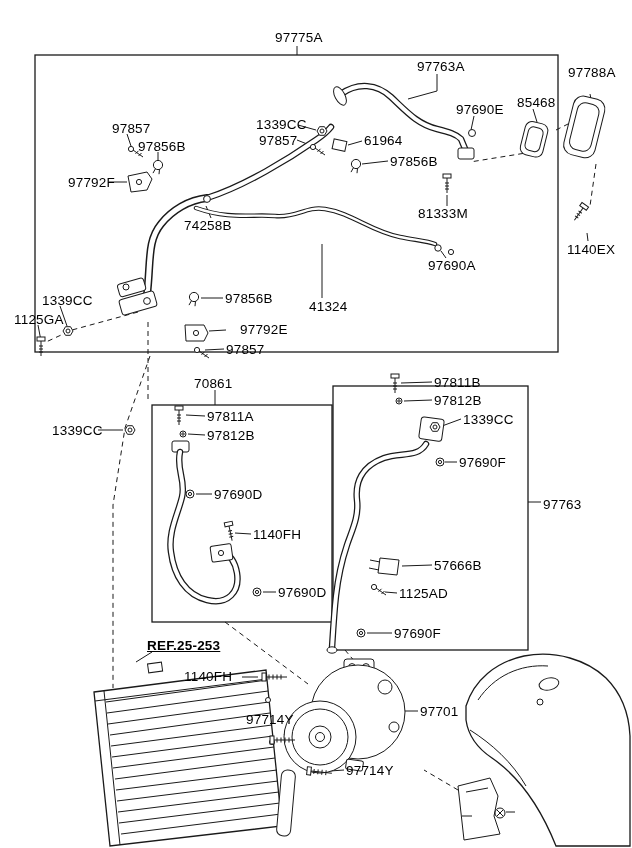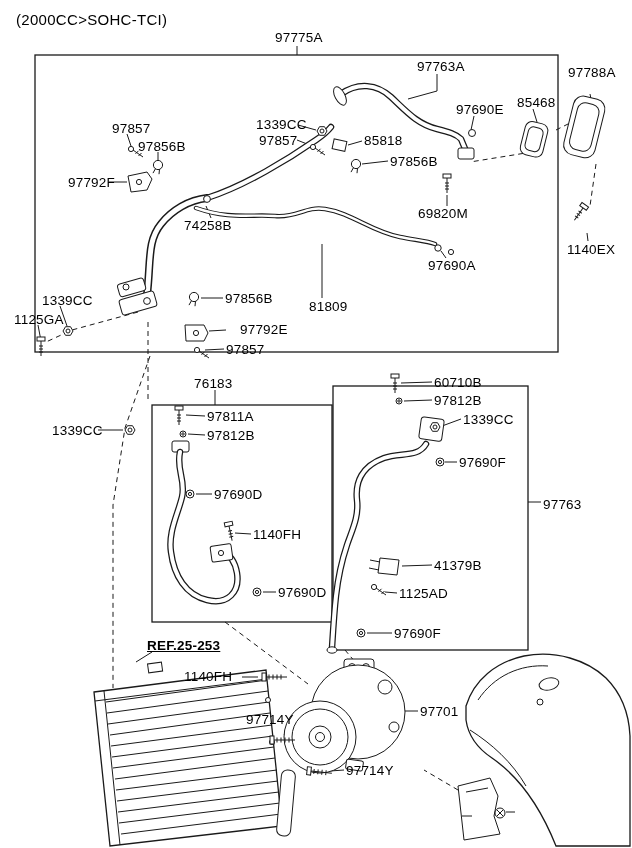--- a/index.html
+++ b/index.html
@@ -227,56 +227,55 @@
     <ellipse class="ln" cx="549" cy="684" rx="10" ry="6" transform="rotate(-12 549 684)"></ellipse>
     <path class="ln" d="M470,730 C492,744 512,762 526,786"></path>
     <circle class="ln" cx="540" cy="702" r="3"></circle>
     <path class="fw" d="M458,786 L490,778 L498,796 L494,816 L500,834 L464,840 Z"></path>
     <path class="ln" d="M466,792 L488,788 M462,816 h10"></path>
     <circle class="fw" cx="500" cy="813" r="5"></circle>
     <path class="ln" d="M497,810 l6,6 M503,810 l-6,6"></path>
   </g>
 </svg>
 
-  <div class="label hdr" style="left:16px;top:12px">(2000CC&gt;SOHC-TCI)</div>
 
   <div class="label" style="left:275px;top:31px">97775A</div>
   <div class="label" style="left:417px;top:60px">97763A</div>
   <div class="label" style="left:456px;top:103px">97690E</div>
   <div class="label" style="left:517px;top:96px">85468</div>
   <div class="label" style="left:568px;top:66px">97788A</div>
   <div class="label" style="left:256px;top:118px">1339CC</div>
   <div class="label" style="left:112px;top:122px">97857</div>
   <div class="label" style="left:138px;top:140px">97856B</div>
   <div class="label" style="left:259px;top:134px">97857</div>
-  <div class="label" style="left:364px;top:134px">85818</div>
+  <div class="label" style="left:364px;top:134px">61964</div>
   <div class="label" style="left:390px;top:155px">97856B</div>
   <div class="label" style="left:68px;top:176px">97792F</div>
-  <div class="label" style="left:418px;top:207px">69820M</div>
+  <div class="label" style="left:418px;top:207px">81333M</div>
   <div class="label" style="left:184px;top:219px">74258B</div>
   <div class="label" style="left:428px;top:259px">97690A</div>
   <div class="label" style="left:567px;top:243px">1140EX</div>
   <div class="label" style="left:42px;top:294px">1339CC</div>
   <div class="label" style="left:14px;top:313px">1125GA</div>
   <div class="label" style="left:225px;top:292px">97856B</div>
-  <div class="label" style="left:309px;top:300px">81809</div>
+  <div class="label" style="left:309px;top:300px">41324</div>
   <div class="label" style="left:240px;top:323px">97792E</div>
   <div class="label" style="left:226px;top:343px">97857</div>
-  <div class="label" style="left:194px;top:377px">76183</div>
-  <div class="label" style="left:434px;top:376px">60710B</div>
+  <div class="label" style="left:194px;top:377px">70861</div>
+  <div class="label" style="left:434px;top:376px">97811B</div>
   <div class="label" style="left:434px;top:394px">97812B</div>
   <div class="label" style="left:463px;top:413px">1339CC</div>
   <div class="label" style="left:52px;top:424px">1339CC</div>
   <div class="label" style="left:207px;top:410px">97811A</div>
   <div class="label" style="left:207px;top:429px">97812B</div>
   <div class="label" style="left:459px;top:456px">97690F</div>
   <div class="label" style="left:543px;top:498px">97763</div>
   <div class="label" style="left:214px;top:488px">97690D</div>
   <div class="label" style="left:253px;top:528px">1140FH</div>
-  <div class="label" style="left:434px;top:559px">41379B</div>
+  <div class="label" style="left:434px;top:559px">57666B</div>
   <div class="label" style="left:399px;top:587px">1125AD</div>
   <div class="label" style="left:278px;top:586px">97690D</div>
   <div class="label" style="left:394px;top:627px">97690F</div>
   <div class="label ref" style="left:147px;top:639px">REF.25-253</div>
   <div class="label" style="left:184px;top:670px">1140FH</div>
   <div class="label" style="left:246px;top:713px">97714Y</div>
   <div class="label" style="left:420px;top:705px">97701</div>
   <div class="label" style="left:346px;top:764px">97714Y</div>
   <div class="label" style="left:517px;top:850px">1492YD</div>
 </div>

